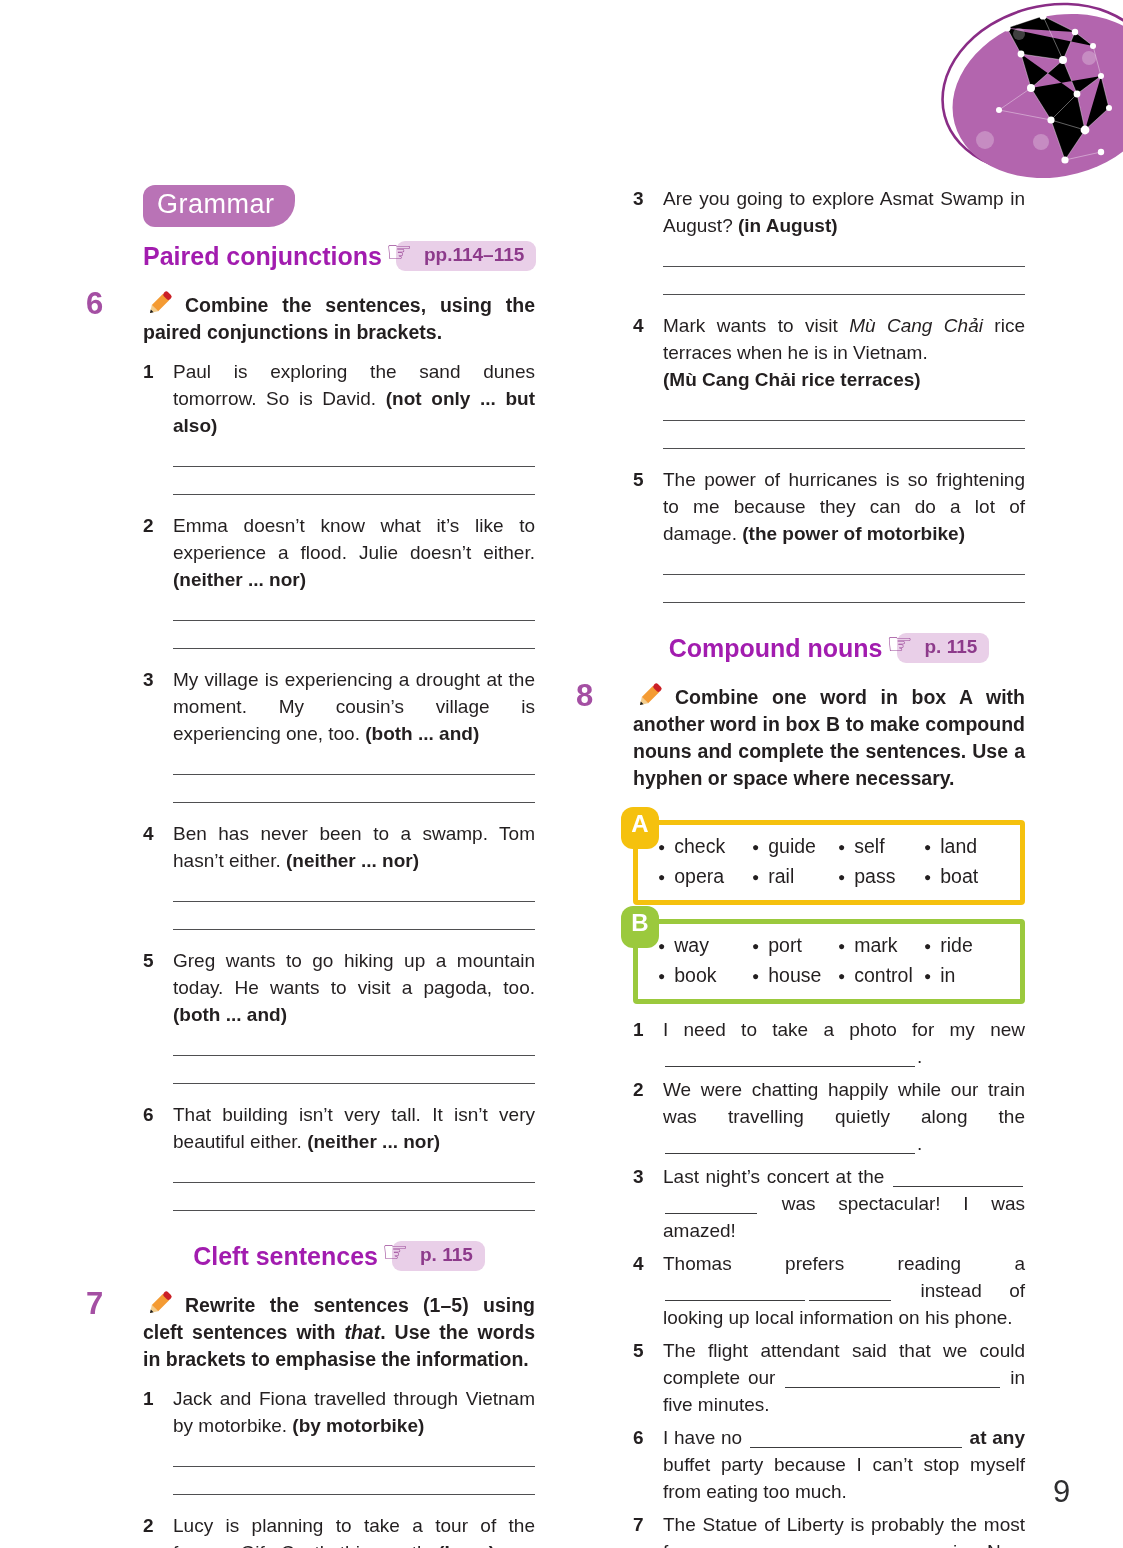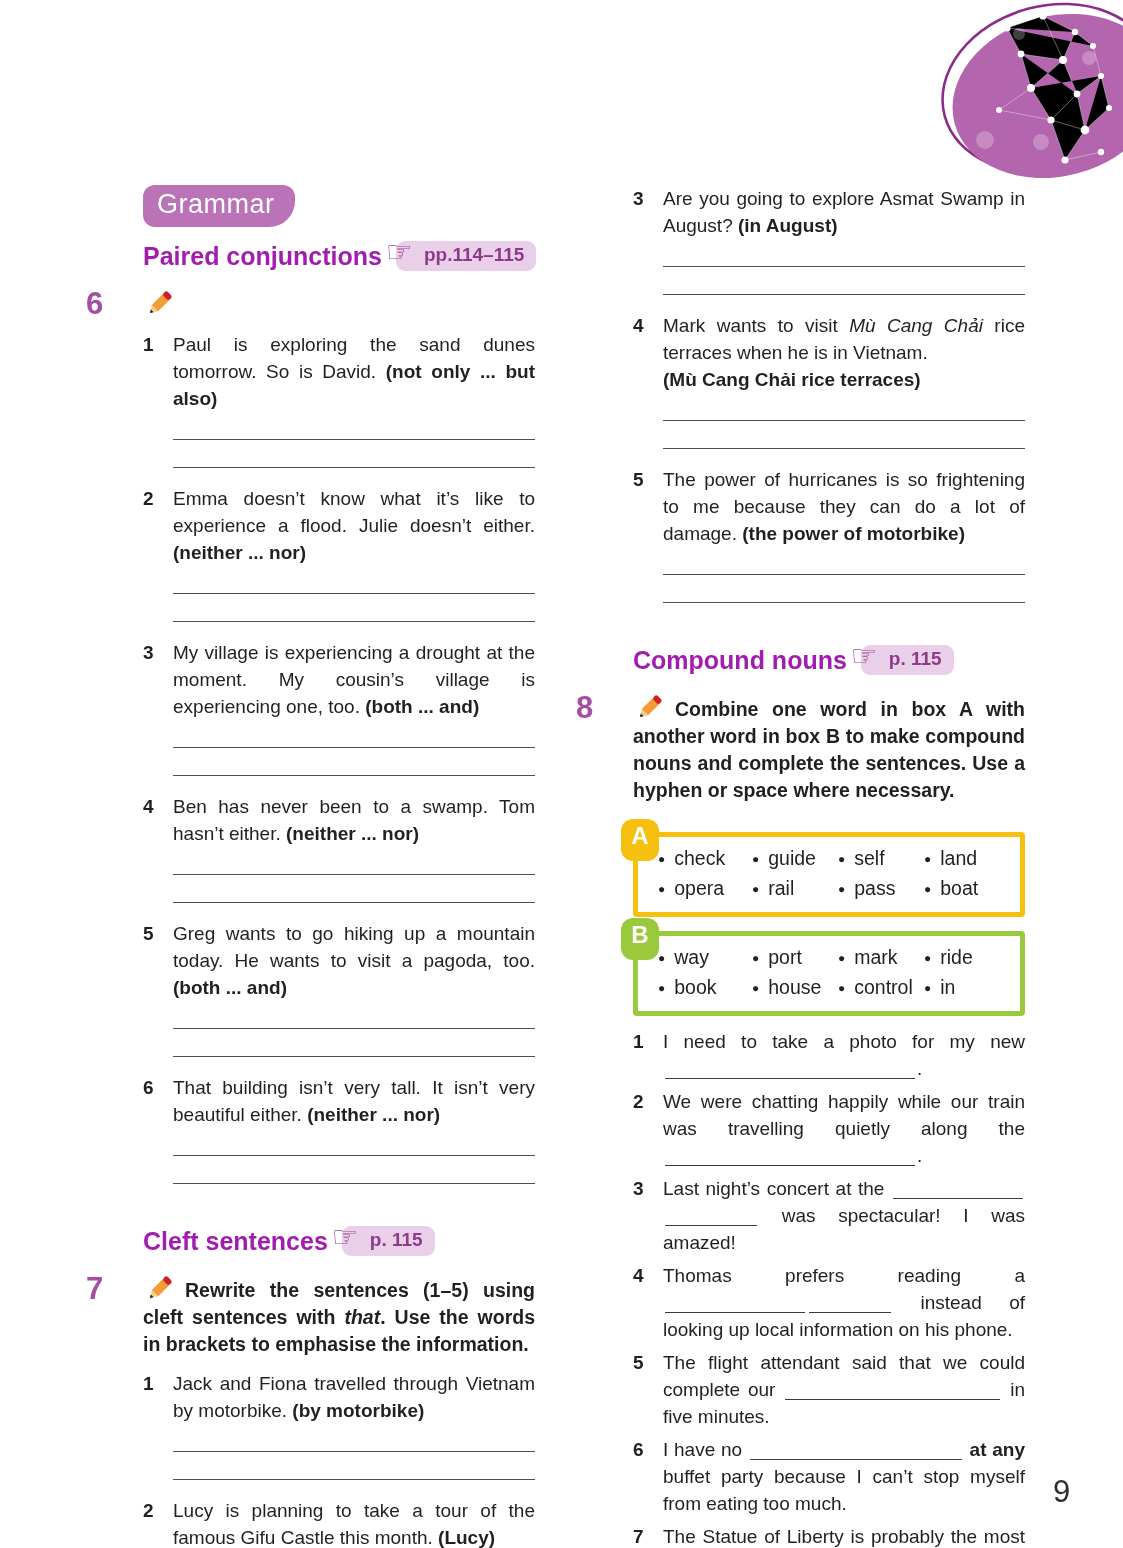--- a/index.html
+++ b/index.html
@@ -13,21 +13,21 @@
 
   
   .grammar-pill {
     display:inline-block; background:#b973b6; color:#ffffff;
     font-size:27px; line-height:1.2; padding:3px 20px 7px 14px;
     border-radius:12px 12px 26px 12px; letter-spacing:0.5px;
   }
 
   
   .section-head { display:flex; align-items:center; margin-top:14px; }
-  .section-head.spaced { margin-top:42px; }
+  .section-head.spaced { margin-top:30px;justify-content:center; }
   .section-title { color:#a21caf; font-weight:700; font-size:25px; white-space:nowrap; }
   .page-badge {
     position:relative; margin-left:14px; background:#e9cfe8; border-radius:9px;
     padding:3px 12px 5px 28px; color:#8d3a8b; font-weight:700; font-size:19px; white-space:nowrap;
   }
   .hand-icon {
     position:absolute; left:-10px; top:-4px; color:#9b4798; font-size:30px; line-height:1;
     font-family:"DejaVu Sans",sans-serif; font-weight:400;
   }
 
@@ -129,21 +129,21 @@
     
     <div class="exercise">
       <span class="ex-num">6</span>
       <p class="instruction"><svg class="pencil" width="34" height="32" viewBox="0 0 36 36">
             <g transform="rotate(-45 18 18)">
               <polygon points="2,18 10,13 10,23" fill="#f2cd8e"></polygon>
               <polygon points="2,18 5.6,15.8 5.6,20.2" fill="#1a1a1a"></polygon>
               <rect x="10" y="13" width="17.5" height="10" fill="#f49b33"></rect>
               <rect x="26.5" y="13" width="6.5" height="10" rx="2.6" fill="#cb2026"></rect>
             </g>
-          </svg></p>
+          </svg><span>Combine the sentences, using the paired conjunctions in brackets.</span></p>
 
       <div class="items">
         <div class="item">
           <span class="item-num">1</span>
           <div class="item-body">
             <p class="item-text"><span>Paul is exploring the sand dunes tomorrow. So is David. </span><strong class="bracket">(not only ... but also)</strong></p>
             <div class="answer-line"></div>
             <div class="answer-line"></div>
           </div>
         </div>

